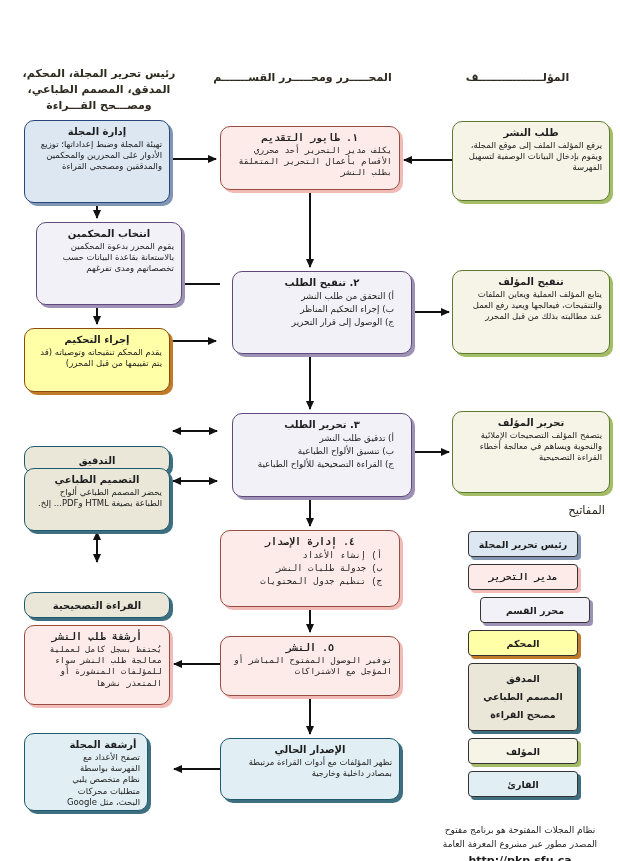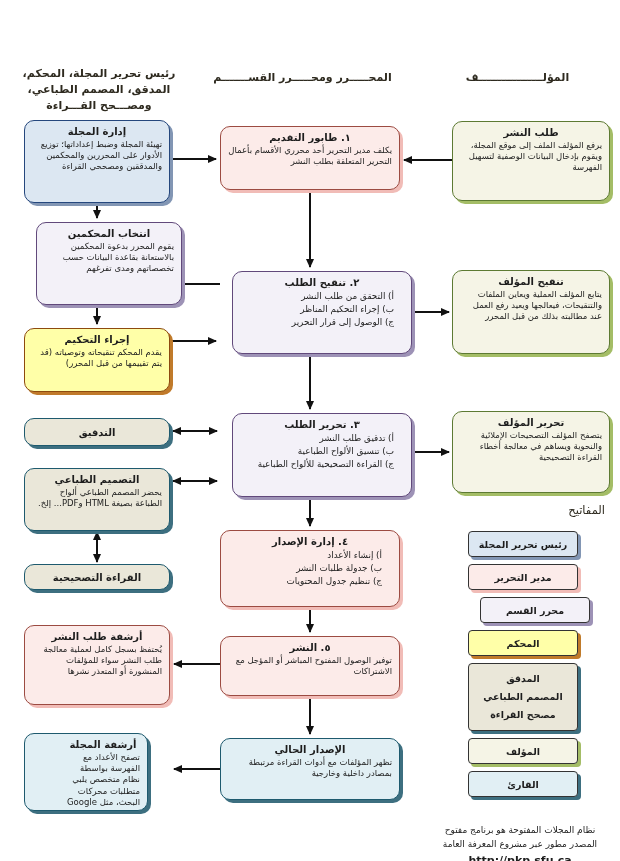--- a/index.html
+++ b/index.html
@@ -19,24 +19,24 @@
   }
   .box {
     position:absolute; z-index:2; box-sizing:border-box;
     border-radius:10px; border:1.6px solid #333; padding:5px 7px 4px;
     overflow:hidden;
   }
   .box-title { font-weight:bold; text-align:center; font-size:10px; color:#1d1d1d; margin-bottom:2px; }
   .box-title-only { margin-bottom:0; }
   .box-body { font-size:8.5px; line-height:1.32; text-align:right; color:#1d1d1d; }
   .box-item { font-size:8.8px; line-height:1.5; text-align:right; color:#1d1d1d; padding-right:10px; }
-  .vcenter { display:flex; align-items:center; justify-content:center; }
+  .vcenter { display:flex; align-items:center; justify-content:center;margin-top:28px; }
 
   .c-blue  { background:#dce7f2; border-color:#25477d; box-shadow:3px 3px 0 #8296b4; }
-  .c-pink  { background:#fcebe9; border-color:#9c4b42; box-shadow:3px 3px 0 #f1bcb7; }
+  .c-pink  { background:#fcebe9; border-color:#9c4b42; box-shadow:3px 3px 0 #f1bcb7;font-family:Liberation Mono, monospace; }
   .c-lav   { background:#f3f1f8; border-color:#61497b; box-shadow:3px 3px 0 #9d92b6;margin-left:12px; }
   .c-yellow{ background:#ffffa8; border-color:#8d4a0f; box-shadow:3px 3px 0 #c07a2a; }
   .c-beige { background:#eae7d9; border-color:#1e5a6e; box-shadow:3px 3px 0 #3d6f80; }
   .c-cream { background:#f5f4e6; border-color:#5d7a33; box-shadow:3px 3px 0 #a4bd66; }
   .c-cyan  { background:#e1eff4; border-color:#1e5a6e; box-shadow:3px 3px 0 #3d6f80; }
 
   .legend-title {
     position:absolute; z-index:2; left:495px; top:503px; width:110px;
     text-align:right; font-weight:normal; font-size:11.5px; color:#2e2a1f;
   }

